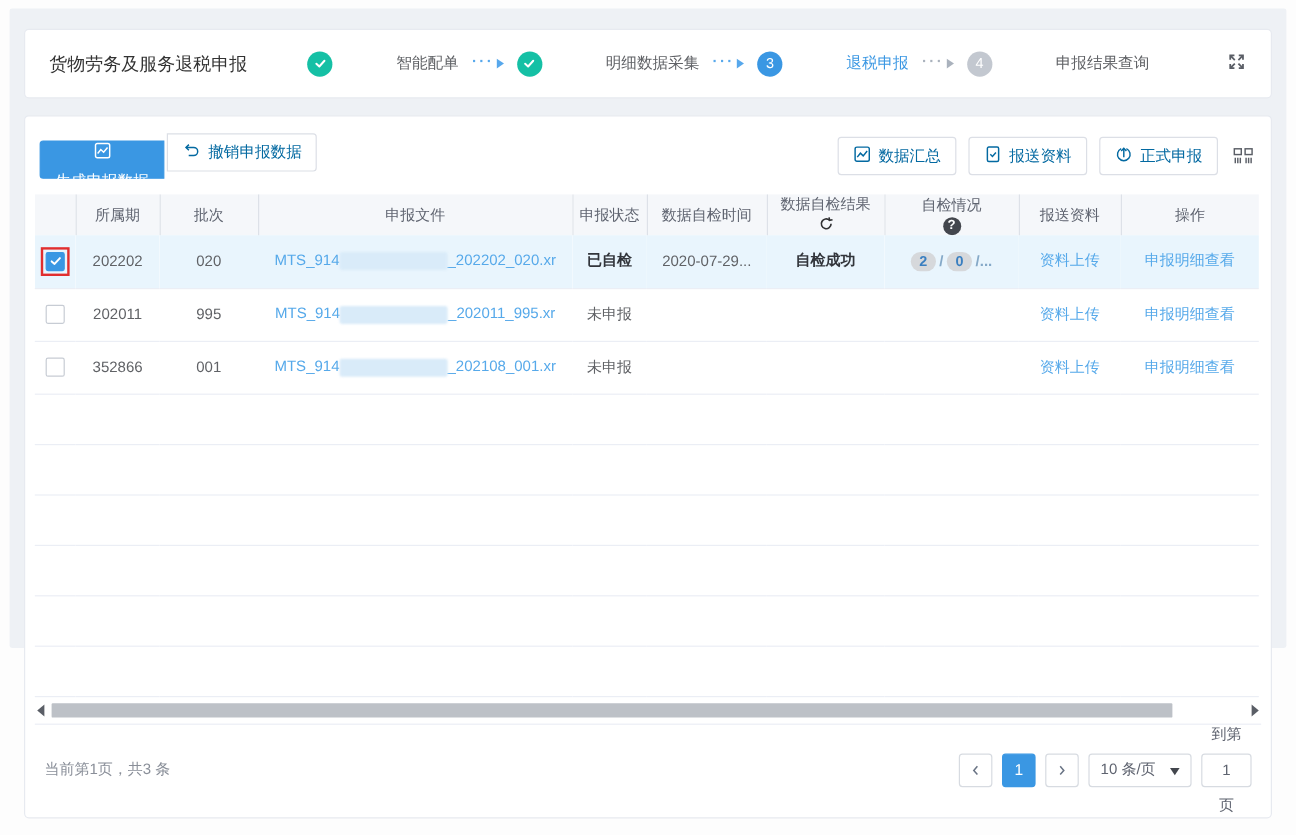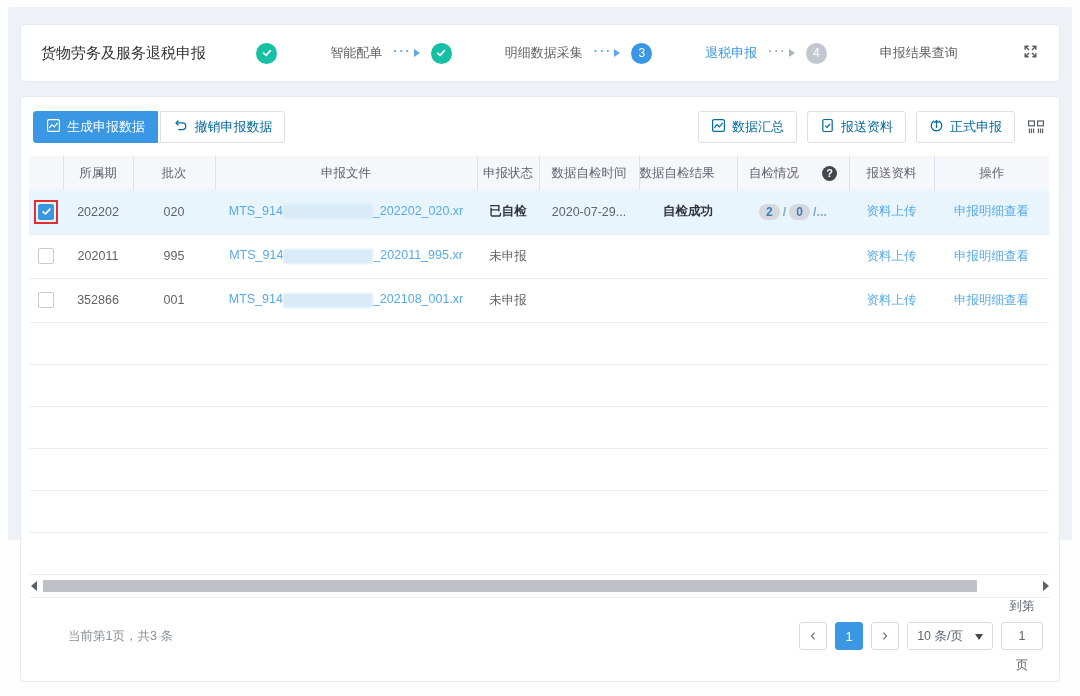--- a/index.html
+++ b/index.html
@@ -25,37 +25,37 @@
   .tri { width:0; height:0; border-style:solid; border-width:4px 0 4px 6px; }
   .arrow.blue .dots { color:#57a8ec; } .arrow.blue .tri { border-color:transparent transparent transparent #57a8ec; }
   .arrow.gray .dots { color:#aab2bd; } .arrow.gray .tri { border-color:transparent transparent transparent #aab2bd; }
   .fullscreen { color:#5a5e66; cursor:pointer; margin-left:14px; }
 
   
   .main-panel { margin-top:14px; height:586px; padding:14px 8px 0; display:flex; flex-direction:column; }
   .toolbar { display:flex; align-items:center; padding:0 4px; margin-bottom:13px; }
   .btn { height:32px; padding:0 12px; border:1px solid #dcdfe6; background:#fff; color:#0369a1; font-size:13px; display:inline-flex; align-items:center; gap:6px; cursor:pointer; font-family:inherit; white-space:nowrap; }
   .btn svg { flex:none; }
-  .group .btn:first-child { border-radius:3px 0 0 3px; }
+  .group .btn:first-child { border-radius:3px 0 0 3px;flex-direction:column; }
   .group .btn:last-child { border-radius:0 3px 3px 0; margin-left:-1px; }
   .btn.primary { background:#3a97e3; border-color:#3a97e3; color:#fff; }
   .right-tools { margin-left:auto; display:flex; align-items:center; gap:10px; }
   .right-tools .btn { border-radius:3px; }
   .btn.hl { outline:2px solid #e12e2e; outline-offset:0; }
   .icon-btn { border:none; background:none; color:#5a5e66; cursor:pointer; padding:0 2px; display:flex; align-items:center; }
 
   
   .table-area { border-bottom:1px solid #ebeef5; }
   table { width:1020px; border-collapse:collapse; table-layout:fixed; }
   col.c-cb{width:34px} col.c-period{width:70px} col.c-batch{width:82px} col.c-file{width:262px}
   col.c-status{width:62px} col.c-time{width:100px} col.c-result{width:98px} col.c-detail{width:112px}
   col.c-upload{width:85px} col.c-op{width:115px}
   thead th { background:#f5f7fa; height:34px; font-weight:normal; color:#5f6470; font-size:12.5px; text-align:center; white-space:nowrap; overflow:hidden; }
   thead th:not(:first-child) { border-left:1px solid #dde1e8; }
-  .th-inner { display:inline-flex; align-items:center; gap:23px; }
+  .th-inner { display:inline-flex; align-items:center; gap:1px;flex-direction:column; }
   tbody td { height:44px; border-bottom:1px solid #ebeef5; text-align:center; font-size:12.5px; color:#606266; white-space:nowrap; overflow:hidden; }
   tr.selected td { background:#e9f5fd; }
   tr.empty-row td { height:42px; }
   .link { color:#56a9ea; cursor:pointer; text-decoration:none; }
   .bold { color:#32353b; font-weight:bold; }
 
   .cb-hl { display:inline-flex; padding:2px; border:2px solid #e12e2e; }
   .cb-hl.no-hl { border-color:transparent; }
   .checkbox { width:16px; height:16px; border:1px solid #c7ccd4; border-radius:2px; background:#fff; display:flex; align-items:center; justify-content:center; cursor:pointer; }
   .checkbox.checked { background:#3a97e3; border-color:#3a97e3; }
@@ -72,21 +72,21 @@
   
   .hscroll { display:flex; align-items:center; height:17px; margin:3px 0 2px; padding:0 2px; }
   .sb-arrow { width:0; height:0; border-style:solid; cursor:pointer; }
   .sb-left { border-width:5px 6px 5px 0; border-color:transparent #5a5e66 transparent transparent; }
   .sb-right { border-width:5px 0 5px 6px; border-color:transparent transparent transparent #5a5e66; }
   .sb-track { flex:1; margin:0 6px; height:12px; display:flex; align-items:center; }
   .sb-thumb { height:12px; width:94%; background:#bdc1c7; border-radius:1px; cursor:grab; }
 
   
   .footer { display:flex; align-items:center; justify-content:space-between; flex:1; padding:0 8px 6px; }
-  .summary { color:#8a8f99; font-size:12.5px;margin-left:31px; }
+  .summary { color:#8a8f99; font-size:12.5px; }
   .pager { display:flex; align-items:center; gap:8px; }
   .pg-btn { width:28px; height:28px; border:1px solid #d7dbe1; border-radius:3px; background:#fff; display:flex; align-items:center; justify-content:center; color:#6a7485; cursor:pointer; }
   .pg-btn.current { background:#3a97e3; border-color:#3a97e3; color:#fff; font-size:13px; }
   .pg-select { height:28px; border:1px solid #d7dbe1; border-radius:3px; background:#fff; padding:0 9px; display:flex; align-items:center; gap:12px; cursor:pointer; color:#5f6470; }
   .caret { width:0; height:0; border:4px solid transparent; border-top:6px solid #43464d; transform:translateY(3px); }
   .goto { display:flex; align-items:center; gap:7px; color:#5f6470;flex-direction:column; }
   .goto-input { width:42px; height:28px; border:1px solid #d7dbe1; border-radius:3px; text-align:center; font-size:12.5px; color:#5f6470; font-family:inherit; }
 </style>
 </head>
 <body>

